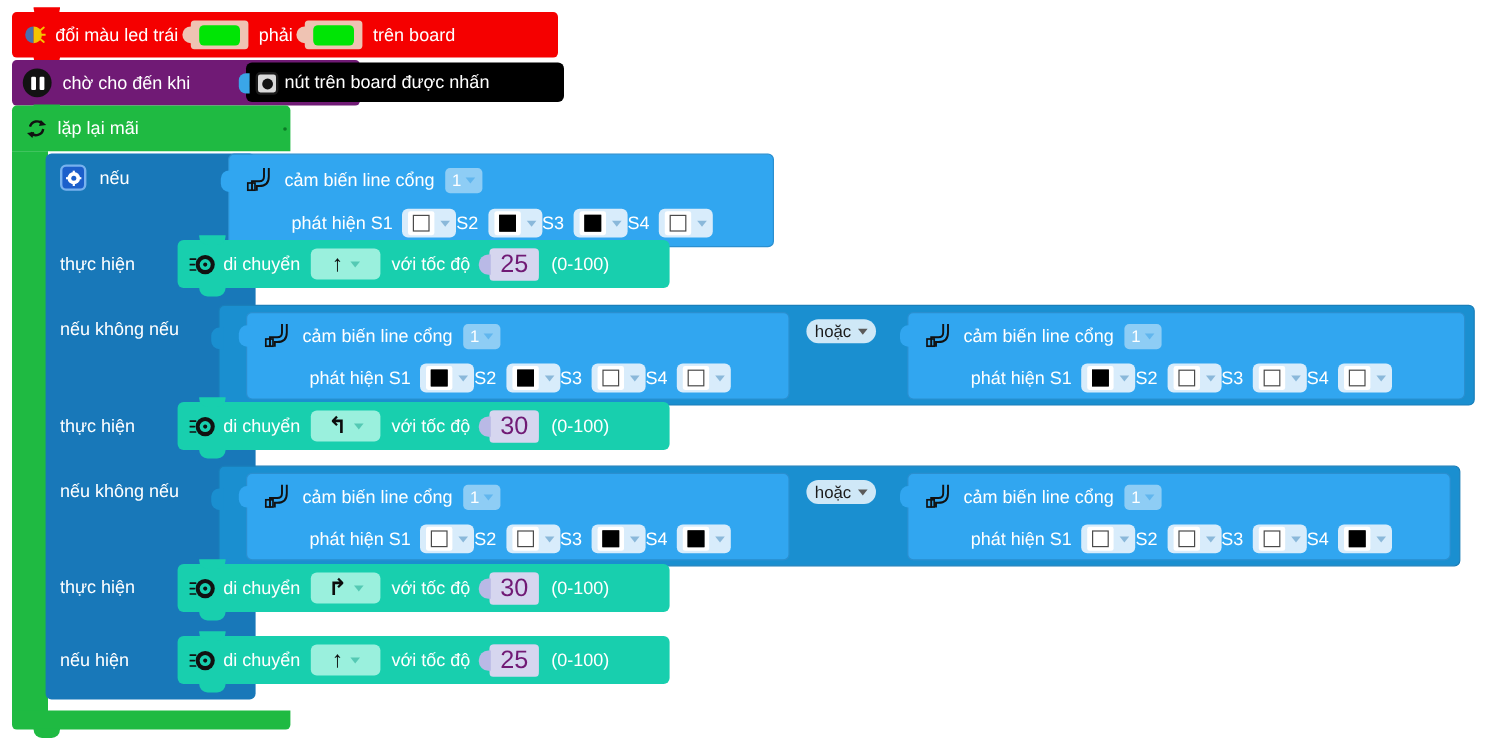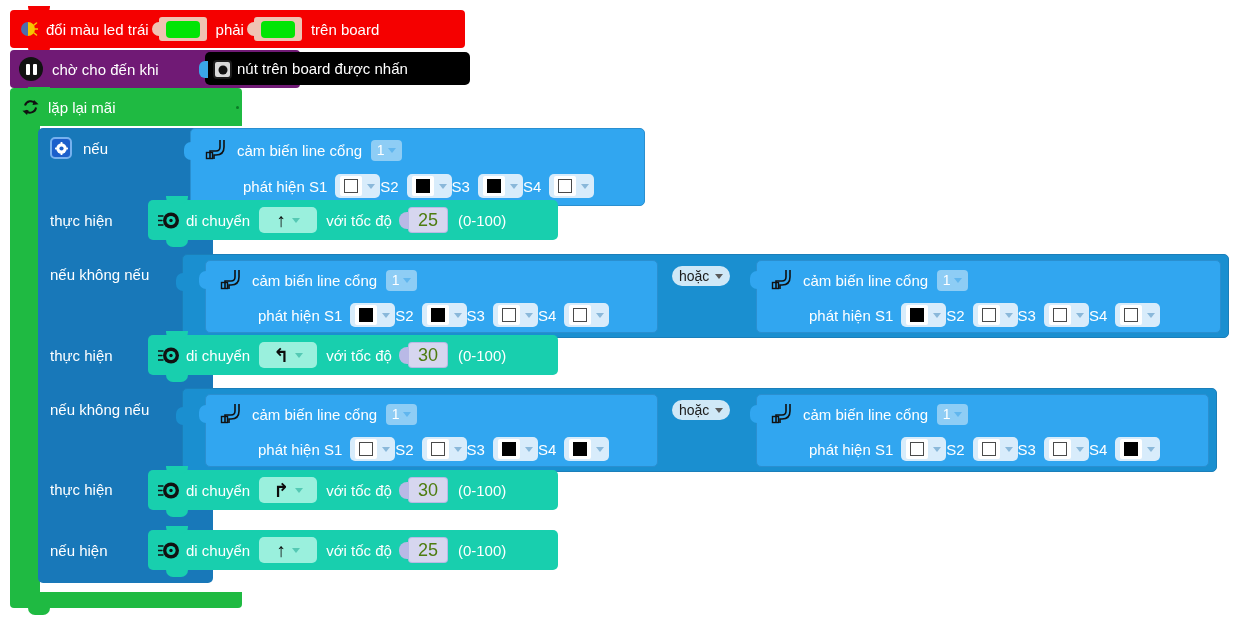--- a/index.html
+++ b/index.html
@@ -188,21 +188,21 @@
   .dir-pill .dd-arrow{border-top-color:#55c9b4;}
   .speed-pill{
     position:relative;background:#b9b9e6;border-radius:4px;height:26px;min-width:40px;
     display:inline-flex;align-items:center;justify-content:center;margin:0 10px 0 16px;
   }
   .speed-pill:before{
     content:"";position:absolute;left:-9px;top:5px;width:10px;height:17px;
     background:#b9b9e6;border-radius:8px 0 0 8px;
   }
   .speed-pill .val{
-    background:#d6d6ef;border-radius:3px;color:#4d7c0f;font-size:18px;
+    background:#d6d6ef;border-radius:3px;color:#701a75;font-size:21px;
     padding:3px 9px;line-height:1;
   }
   .range{color:#ffffff;font-size:15px;}
 </style>
 </head>
 <body>
 
 <div class="canvas">
 
   <div id="led-block">

